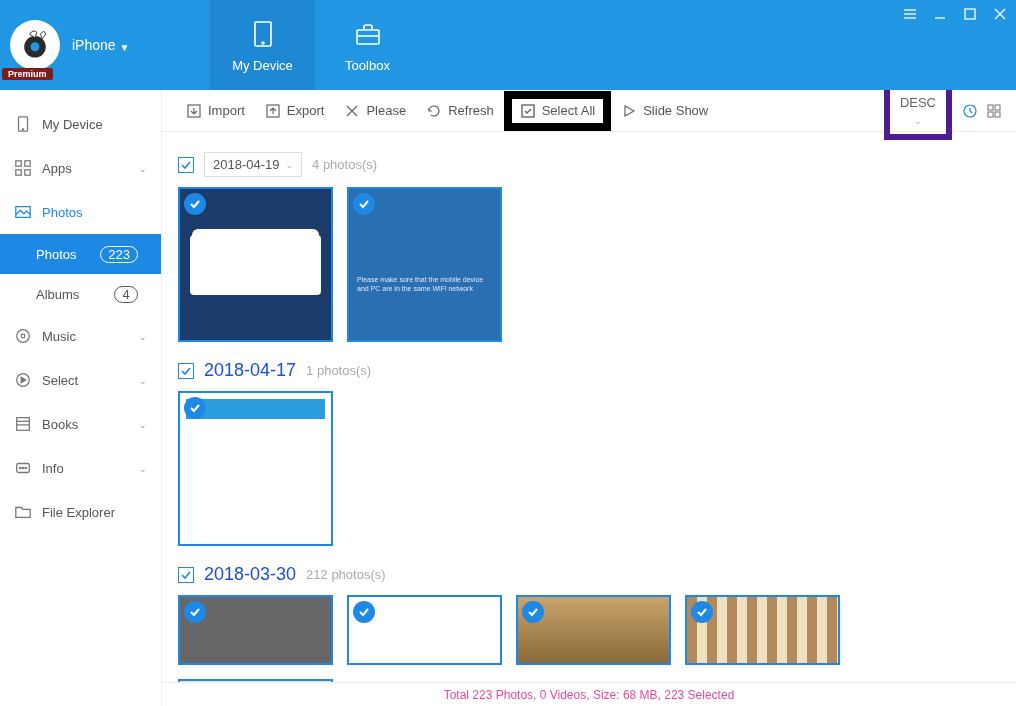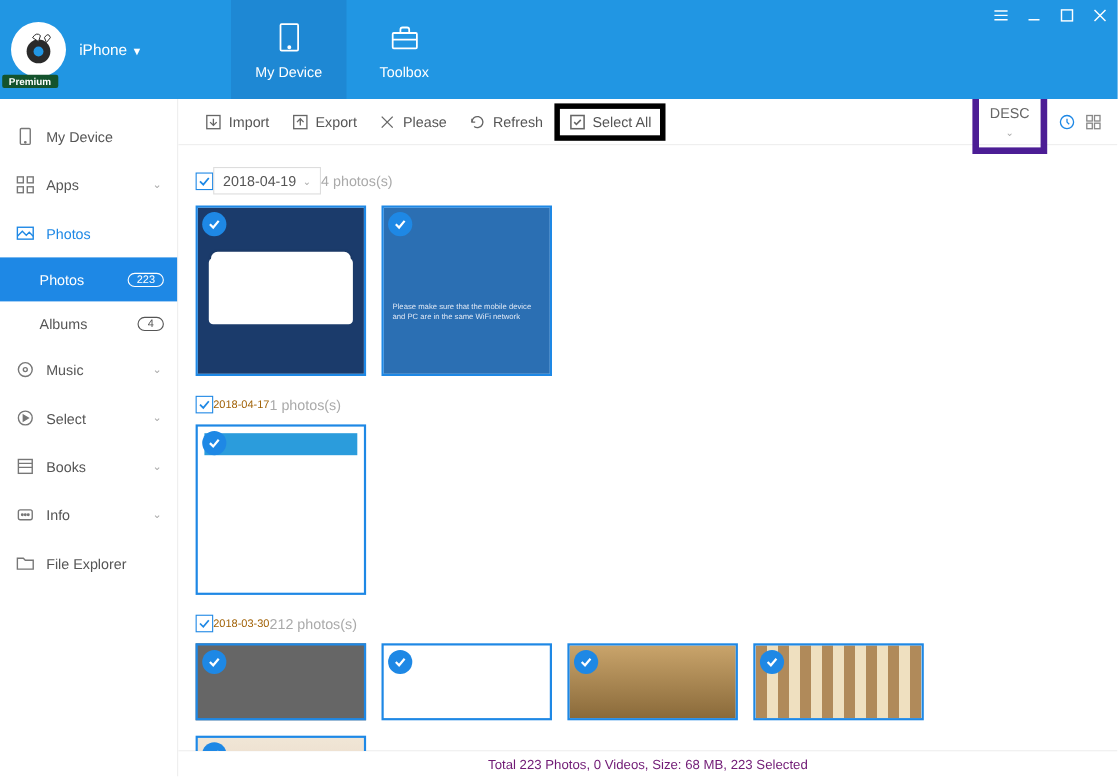--- a/index.html
+++ b/index.html
@@ -1,65 +1,65 @@
 <!DOCTYPE html>
 <html><head>
 <meta charset="utf-8">
 <style>
 * { box-sizing: border-box; margin: 0; padding: 0; }
 body { font-family: "Segoe UI", Arial, sans-serif; font-size: 13px; color: #333; background: #fff; width: 1016px; height: 706px; overflow: hidden; display: flex; flex-direction: column; }
 .header { height: 90px; background: #2196e3; display: flex; align-items: stretch; color: #fff; position: relative; }
 .logo-area { width: 210px; display: flex; align-items: center; padding-left: 10px; position: relative; }
 .logo { width: 50px; height: 50px; background: #fff; border-radius: 50%; position: relative; display: flex; align-items: center; justify-content: center; }
 .logo svg { width: 36px; height: 36px; }
-.premium-ribbon { position: absolute; bottom: 10px; left: 2px; background: #14532d; color: #fff; font-size: 9px; padding: 1px 6px; border-radius: 2px; font-weight: bold; }
+.premium-ribbon { position: absolute; bottom: 10px; left: 2px; background: #7f1d1d; color: #fff; font-size: 9px; padding: 1px 6px; border-radius: 2px; font-weight: bold; }
 .device-select { margin-left: 12px; display: flex; align-items: flex-end; color: #fff; font-size: 14px; cursor: pointer; }
 .device-select .arrow { margin-left: 4px; font-size: 10px; }
 .tabbar { display: flex; }
 .tab { width: 105px; display: flex; flex-direction: column; align-items: center; justify-content: center; cursor: pointer; color: #fff; }
 .tab.active { background: #1e88d4; }
 .tab svg { width: 32px; height: 32px; margin-bottom: 8px; }
 .tab-label { font-size: 13px; }
 .window-controls { position: absolute; right: 8px; top: 6px; display: flex; gap: 14px; color: #fff; }
 .window-controls div { cursor: pointer; width: 16px; height: 16px; display:flex; align-items:center; justify-content:center; }
 
 .body { flex: 1; display: flex; overflow: hidden; }
 
 .sidebar { width: 162px; border-right: 1px solid #eee; display: flex; flex-direction: column; padding-top: 12px; }
 .side-item { display: flex; align-items: center; padding: 0 14px; height: 44px; color: #555; cursor: pointer; position: relative; }
 .side-item svg, .side-item .ico { width: 18px; height: 18px; margin-right: 10px; color: #777; flex-shrink:0; }
 .side-item.active { color: #1e88e5; }
 .side-item.active svg { color: #1e88e5; }
 .side-chevron { margin-left: auto; font-size: 10px; color: #aaa; }
 .sub-item { height: 40px; padding-left: 36px; display: flex; align-items: center; color: #555; cursor: pointer; font-size: 13px; }
 .sub-item.selected { background: #1e88e5; color: #fff; }
-.sub-item .badge { margin-left: auto; margin-right: 12px; border: 1px solid currentColor; border-radius: 9px; padding: 0 7px; font-size: 10px; min-width: 24px; text-align: center; }
+.sub-item .badge { margin-left: auto; margin-right: 23px; border: 1px solid currentColor; border-radius: 9px; padding: 0 7px; font-size: 13px; min-width: 24px; text-align: center; }
 .sub-item.selected .badge { border-color: #fff; color: #fff; }
 
 .main { flex: 1; display: flex; flex-direction: column; overflow: hidden; }
 .toolbar { height: 42px; border-bottom: 1px solid #eee; display: flex; align-items: center; padding: 0 14px; gap: 0; }
 .tool-btn { display: flex; align-items: center; gap: 6px; padding: 6px 10px; color: #555; cursor: pointer; font-size: 13px; }
 .tool-btn svg { width: 16px; height: 16px; }
-.tool-highlight { border: 5px solid #000000; padding: 4px 8px; }
+.tool-highlight { border: 8px solid #000000; padding: 4px 8px; }
 .toolbar-spacer { flex: 1; }
 .sort-btn { border: 6px solid #4c1d95; padding: 8px 10px; display: flex; align-items: center; gap: 6px; cursor: pointer; color: #666; flex-direction: column; }
 .view-icons { display: flex; gap: 8px; margin-left: 10px; align-items: center; }
 .view-icons svg { width: 16px; height: 16px; }
 
 .content { flex: 1; overflow-y: auto; padding: 14px 16px; }
-.group-header { display: flex; align-items: center; gap: 0; margin: 6px 0 10px; color: #888; }
+.group-header { display: flex; align-items: center; gap: 10px; margin: 6px 0 10px; color: #888; }
 .group-checkbox { width: 16px; height: 16px; border: 1.5px solid #1e88e5; background: #fff; display: flex; align-items: center; justify-content: center; color: #1e88e5; cursor: pointer; }
 .group-date-select { border: 1px solid #ddd; padding: 4px 8px; color: #555; cursor: pointer; display: flex; align-items: center; gap: 6px; font-size: 13px; }
-.group-date { color: #a16207; font-size: 10px; }
+.group-date { color: #1d4ed8; font-size: 18px; }
 .group-count { color: #aaa; font-size: 13px; }
 .thumbs { display: flex; gap: 14px; flex-wrap: wrap; margin-bottom: 18px;}
 .thumb { width: 155px; height: 155px; border: 2px solid #1e88e5; position: relative; background: #dbe7f0; overflow: hidden; }
 .thumb .check { position: absolute; top: 4px; left: 4px; width: 22px; height: 22px; border-radius: 50%; background: #1e88e5; color: #fff; display: flex; align-items: center; justify-content: center; }
 .thumb-last-row .thumb { height: 70px; }
-.statusbar { height: 24px; border-top: 1px solid #eee; display: flex; align-items: center; justify-content: center; font-size: 12px; color: #701a75; }
+.statusbar { height: 24px; border-top: 1px solid #eee; display: flex; align-items: center; justify-content: center; font-size: 12px; color: #ec4899; }
 
 
 .ph1 { background: linear-gradient(#1b3b6b,#1b3b6b); position:relative;}
 .ph1::after{content:"";position:absolute;left:10px;right:10px;top:46px;height:60px;background:#fff;border-radius:4px;}
 .ph2 { background: linear-gradient(#2b6fb3,#2b6fb3);}
 .ph3 { background:#fff; border-color:#1e88e5;}
 .ph3::before{content:"";position:absolute;left:6px;right:6px;top:6px;height:20px;background:#2b9cdc;}
 .ph4 { background:#666;}
 .ph5 { background:#fff;}
 .ph6 { background: linear-gradient(#c9a46b,#8a6a3a);}
@@ -242,20 +242,26 @@
           </svg>
         <span>Refresh</span>
       </div>
       <div class="tool-btn tool-highlight">
         <svg viewBox="0 0 16 16" fill="none" stroke="#666" stroke-width="1.4">
             <rect x="2" y="2" width="12" height="12"></rect>
             <path d="M5 8 l2 2 4-4"></path>
           </svg>
         <span>Select All</span>
       </div>
+      <div class="tool-btn">
+        <svg viewBox="0 0 16 16" fill="none" stroke="#666" stroke-width="1.2">
+            <path d="M4 3 L13 8 L4 13 Z"></path>
+          </svg>
+        <span>Slide Show</span>
+      </div>
       <div class="toolbar-spacer"></div>
       <div class="sort-btn">
         <span>DESC</span>
         <span style="font-size:9px;color:#aaa;">⌄</span>
       </div>
       <div class="view-icons">
         <svg viewBox="0 0 16 16" fill="none" stroke="#1e88e5" stroke-width="1.2">
             <circle cx="8" cy="8" r="6"></circle>
             <path d="M8 5 v3 l2 2"></path>
           </svg>

